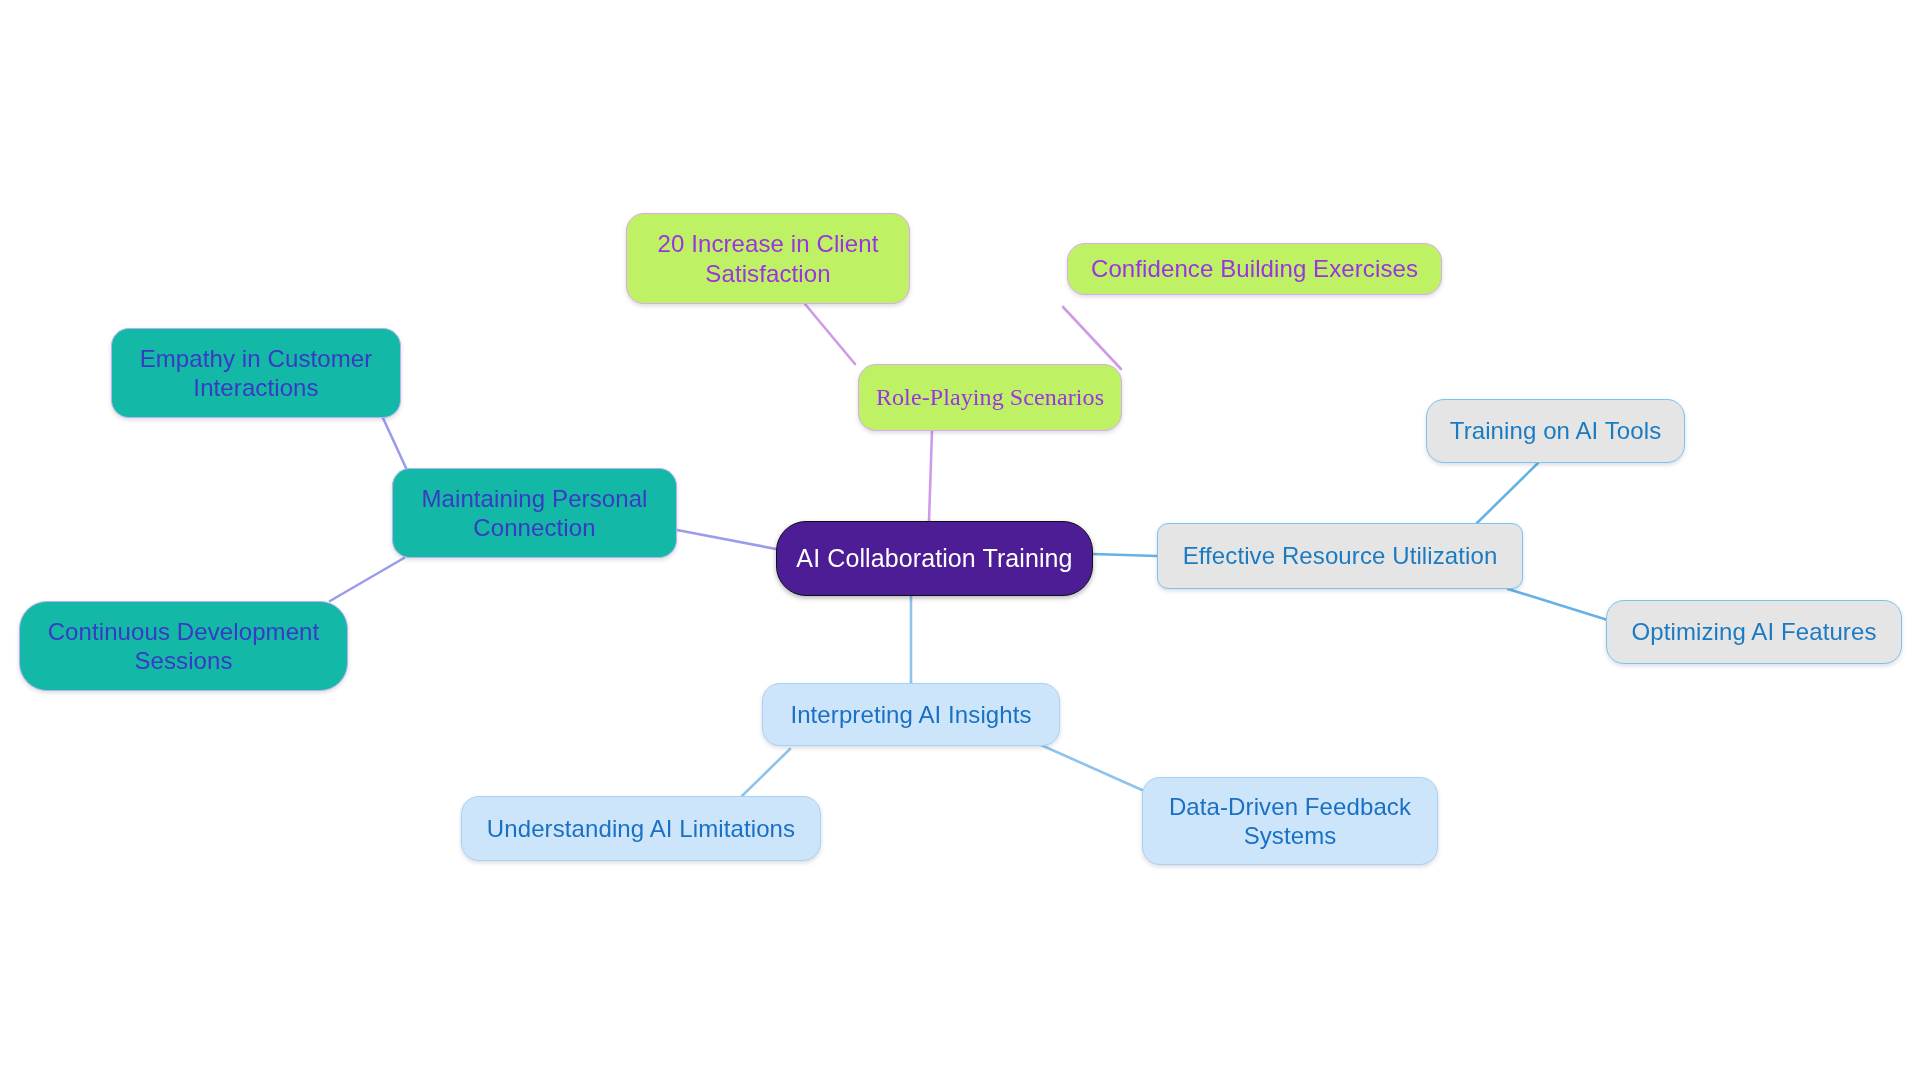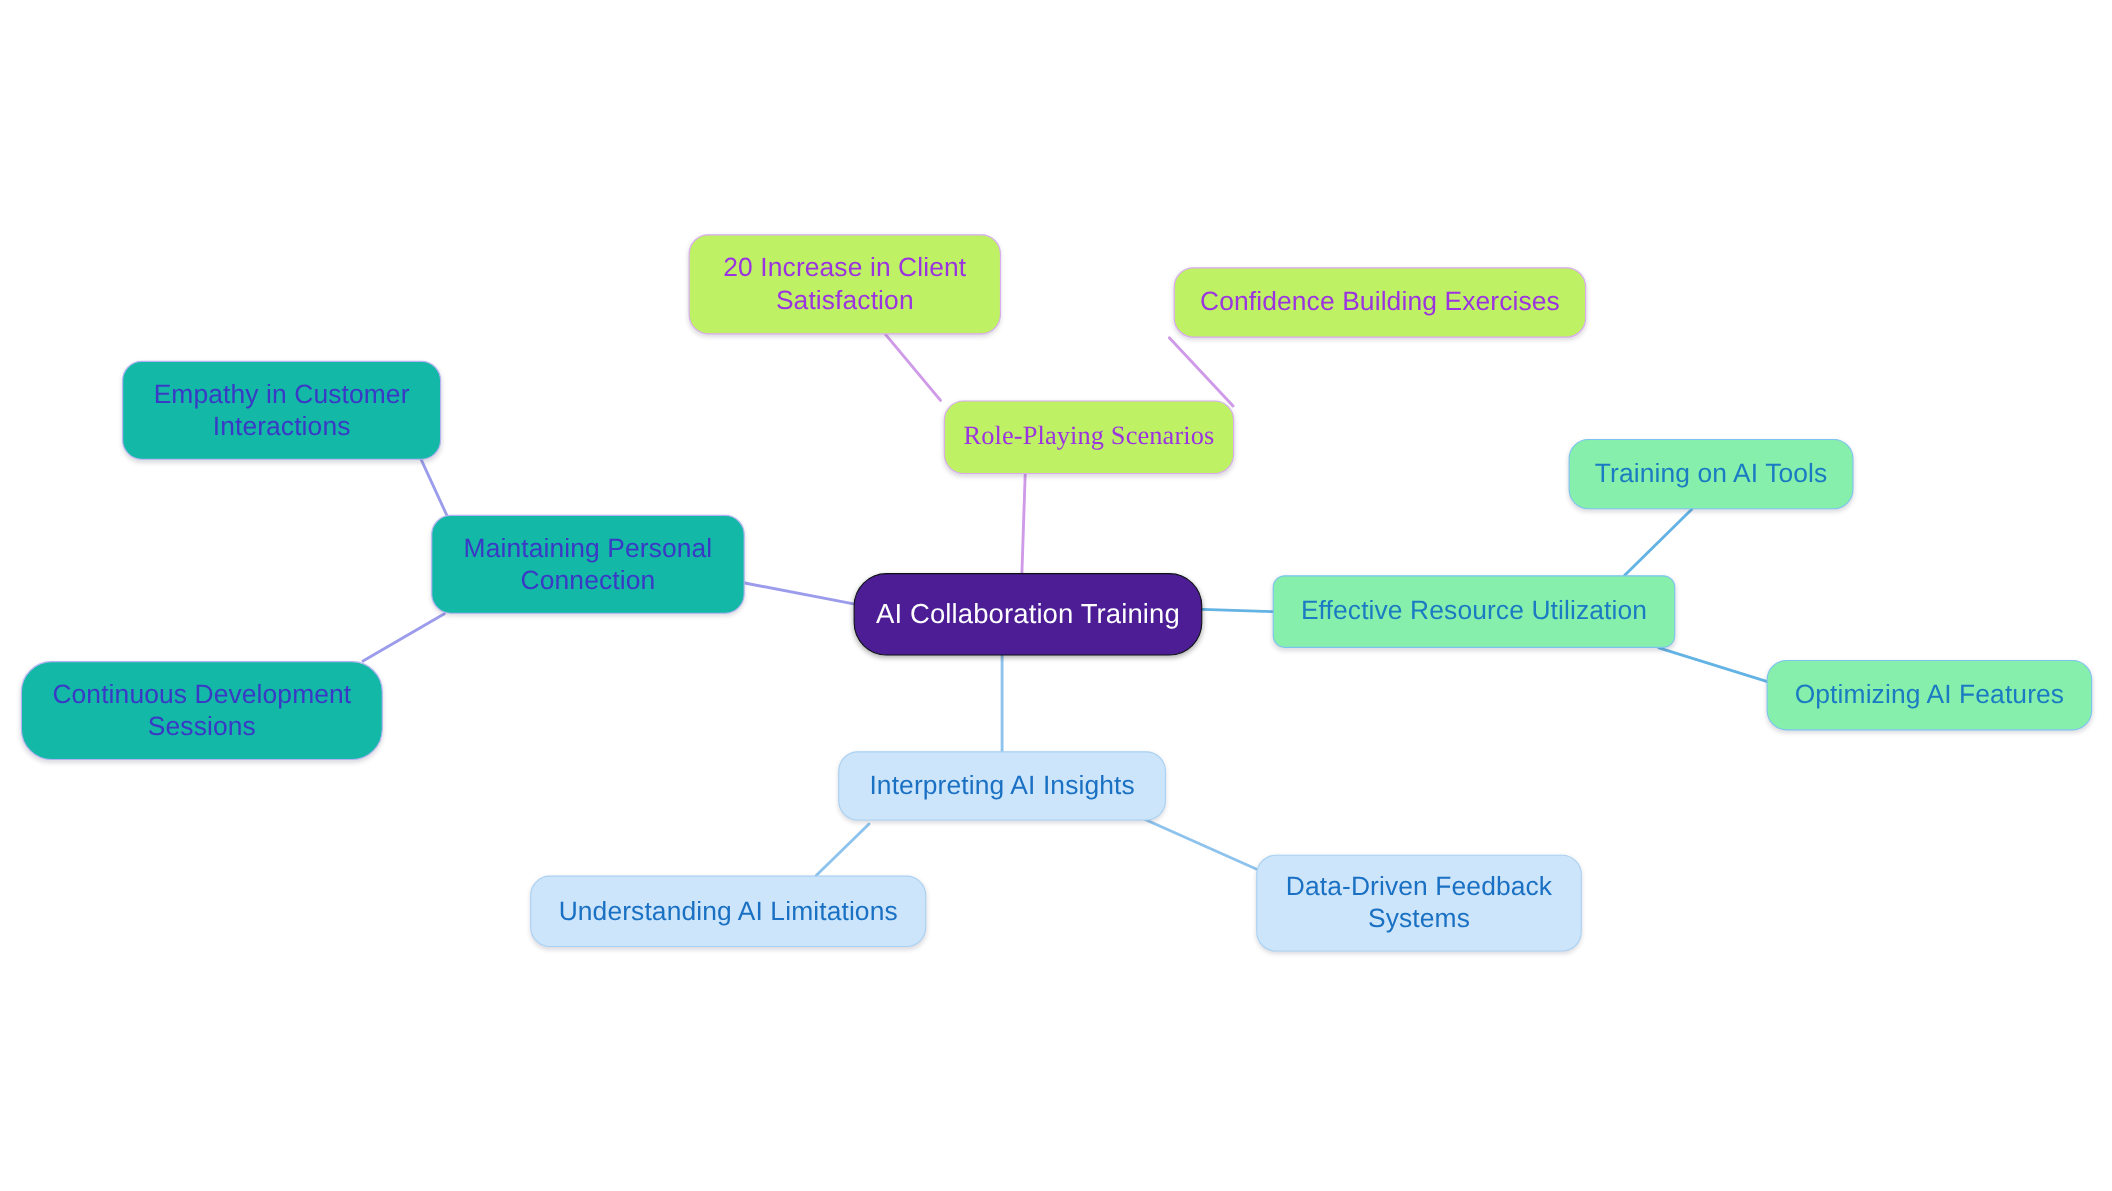--- a/index.html
+++ b/index.html
@@ -58,21 +58,21 @@
     border: 1.6px solid #dba9f2;
     color: #9b34e0;
     margin-left: 19px;
   }
   .fam-periwinkle {
     background: #14b8a6;
     border: 1.6px solid #b3b3f3;
     color: #3a39c6;
   }
   .fam-blue {
-    background: #86efac;
+    background: #e5e5e5;
     border: 1.6px solid #7cc3ef;
     color: #1b7bc2;
   }
   .fam-paleblue {
     background: #cce5fb;
     border: 1.6px solid #a9d1f3;
     color: #1a70c2;
   }
 </style>
 </head>
@@ -91,28 +91,28 @@
       <line x1="1477" y1="523" x2="1538" y2="463" stroke="#63b3e4" stroke-width="2.6" stroke-linecap="round"></line>
       <line x1="1508" y1="589" x2="1614" y2="622" stroke="#63b3e4" stroke-width="2.6" stroke-linecap="round"></line>
       <line x1="790" y1="749" x2="742" y2="796" stroke="#8dc3ec" stroke-width="2.6" stroke-linecap="round"></line>
       <line x1="1041" y1="745" x2="1142" y2="790" stroke="#8dc3ec" stroke-width="2.6" stroke-linecap="round"></line>
     </svg>
   <div id="node-layer">
       <div class="node node-root" style="left: 776px; top: 521px; width: 317px; height: 75px;">AI Collaboration Training</div>
       <div class="node node-branch fam-purple" style="left: 839px; top: 364px; width: 264px; height: 67px; font-family: Liberation Serif, serif;">Role-Playing Scenarios</div>
       <div class="node node-leaf fam-purple" style="left: 607px; top: 213px; width: 284px; height: 91px;">20 Increase in Client
 Satisfaction</div>
-      <div class="node node-leaf fam-purple" style="left: 1048px; top: 243px; width: 375px; height: 64px;">Confidence Building Exercises</div>
+      <div class="node node-leaf fam-purple" style="left: 1048px; top: 243px; width: 375px; height: 52px;">Confidence Building Exercises</div>
       <div class="node node-branch fam-periwinkle" style="left: 392px; top: 468px; width: 285px; height: 90px;">Maintaining Personal
 Connection</div>
       <div class="node node-leaf fam-periwinkle" style="left: 111px; top: 328px; width: 290px; height: 90px;">Empathy in Customer
 Interactions</div>
       <div class="node node-leaf fam-periwinkle" style="left: 19px; top: 601px; width: 329px; height: 90px; border-radius: 28px;">Continuous Development
 Sessions</div>
       <div class="node node-branch fam-blue" style="left: 1157px; top: 523px; width: 366px; height: 66px; border-radius: 11px;">Effective Resource Utilization</div>
       <div class="node node-leaf fam-blue" style="left: 1426px; top: 399px; width: 259px; height: 64px;">Training on AI Tools</div>
       <div class="node node-leaf fam-blue" style="left: 1606px; top: 600px; width: 296px; height: 64px;">Optimizing AI Features</div>
       <div class="node node-branch fam-paleblue" style="left: 762px; top: 683px; width: 298px; height: 63px;">Interpreting AI Insights</div>
-      <div class="node node-leaf fam-paleblue" style="left: 482px; top: 796px; width: 360px; height: 65px;">Understanding AI Limitations</div>
+      <div class="node node-leaf fam-paleblue" style="left: 461px; top: 796px; width: 360px; height: 65px;">Understanding AI Limitations</div>
       <div class="node node-leaf fam-paleblue" style="left: 1142px; top: 777px; width: 296px; height: 88px;">Data-Driven Feedback
 Systems</div>
     </div>
 </div>
 
 </body></html>

